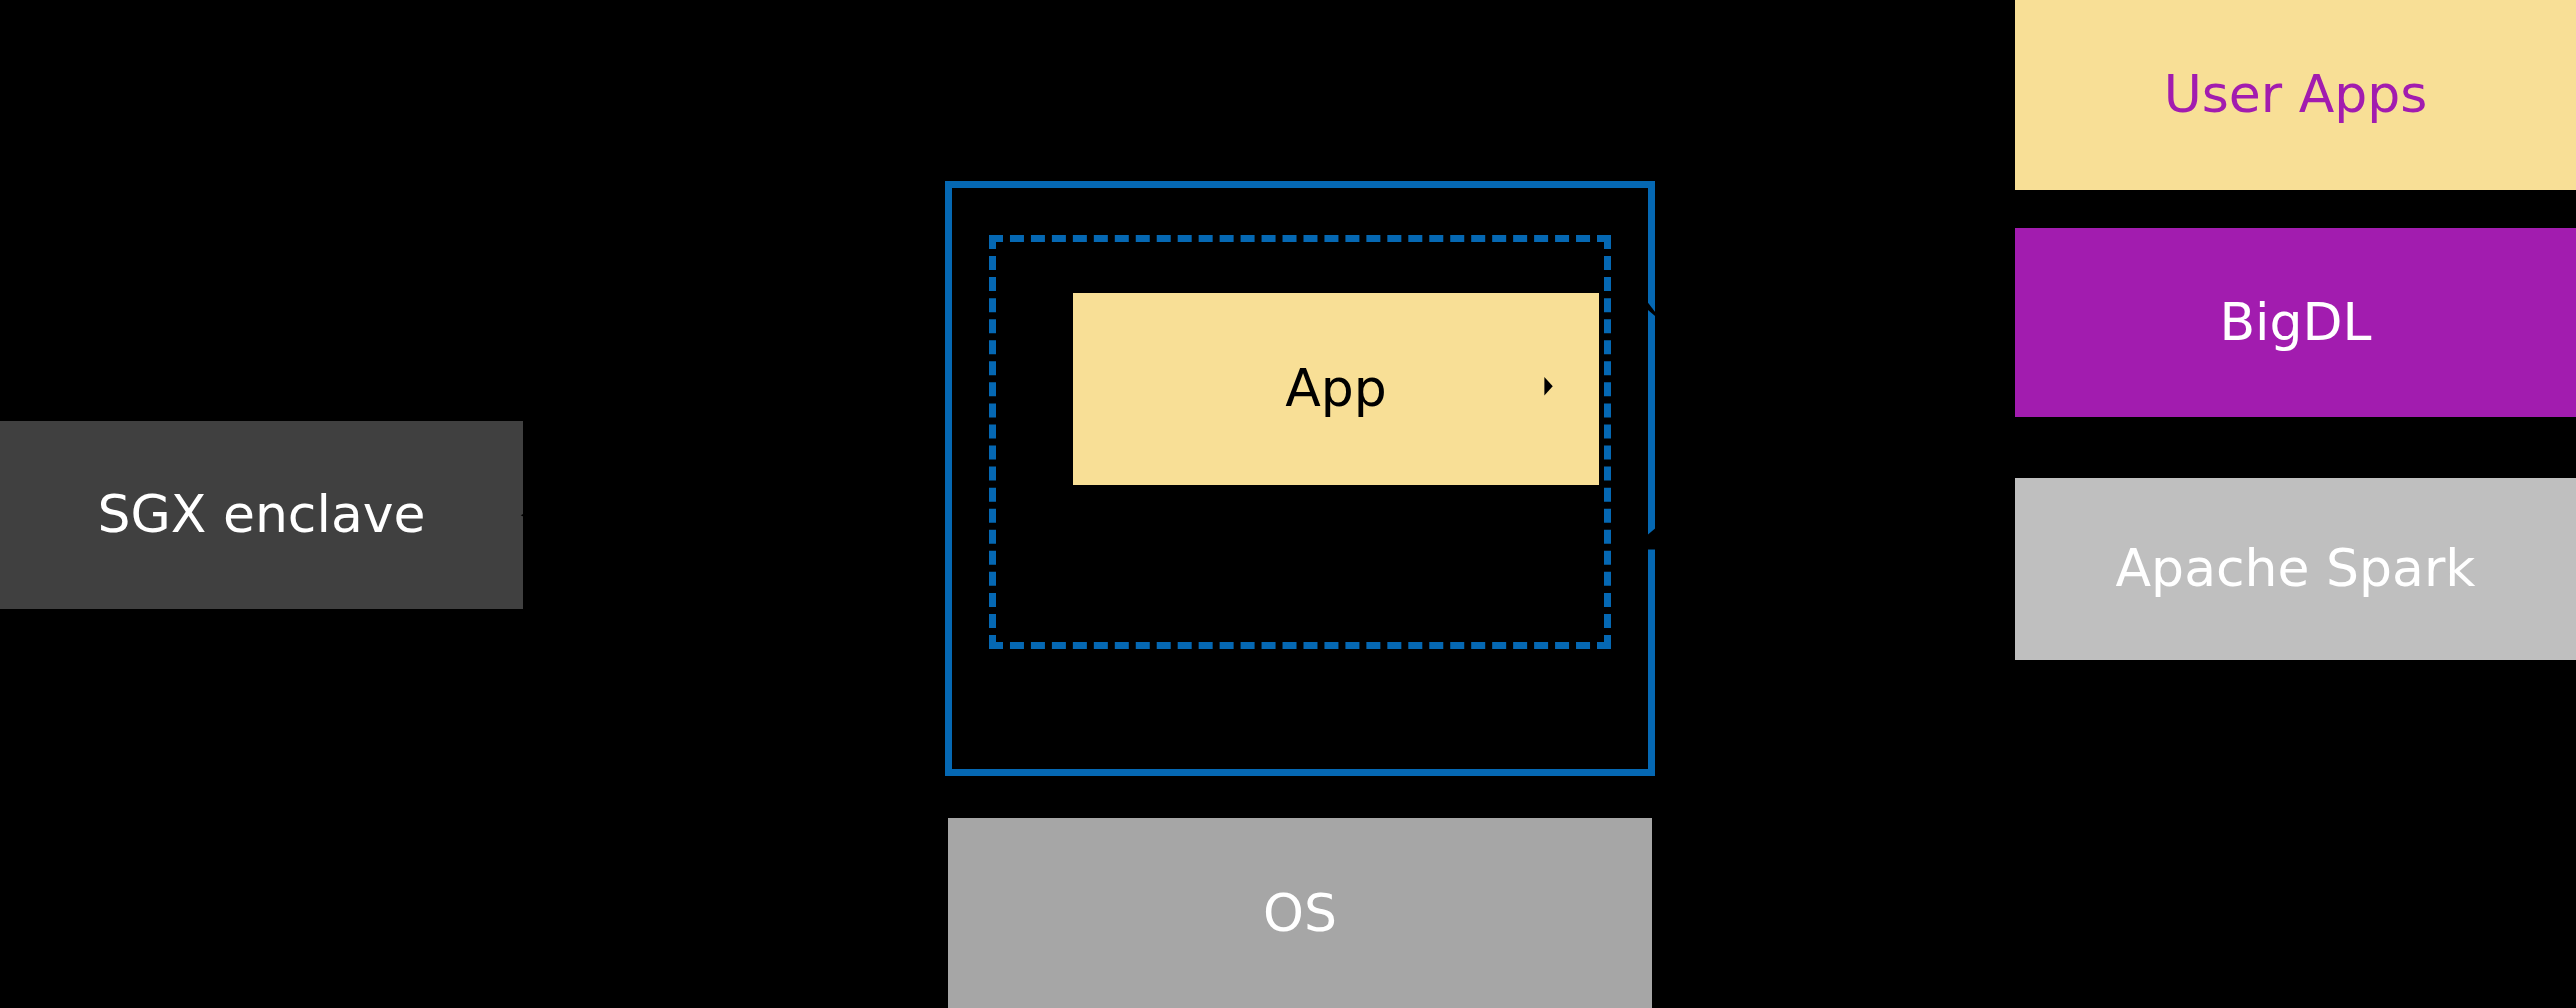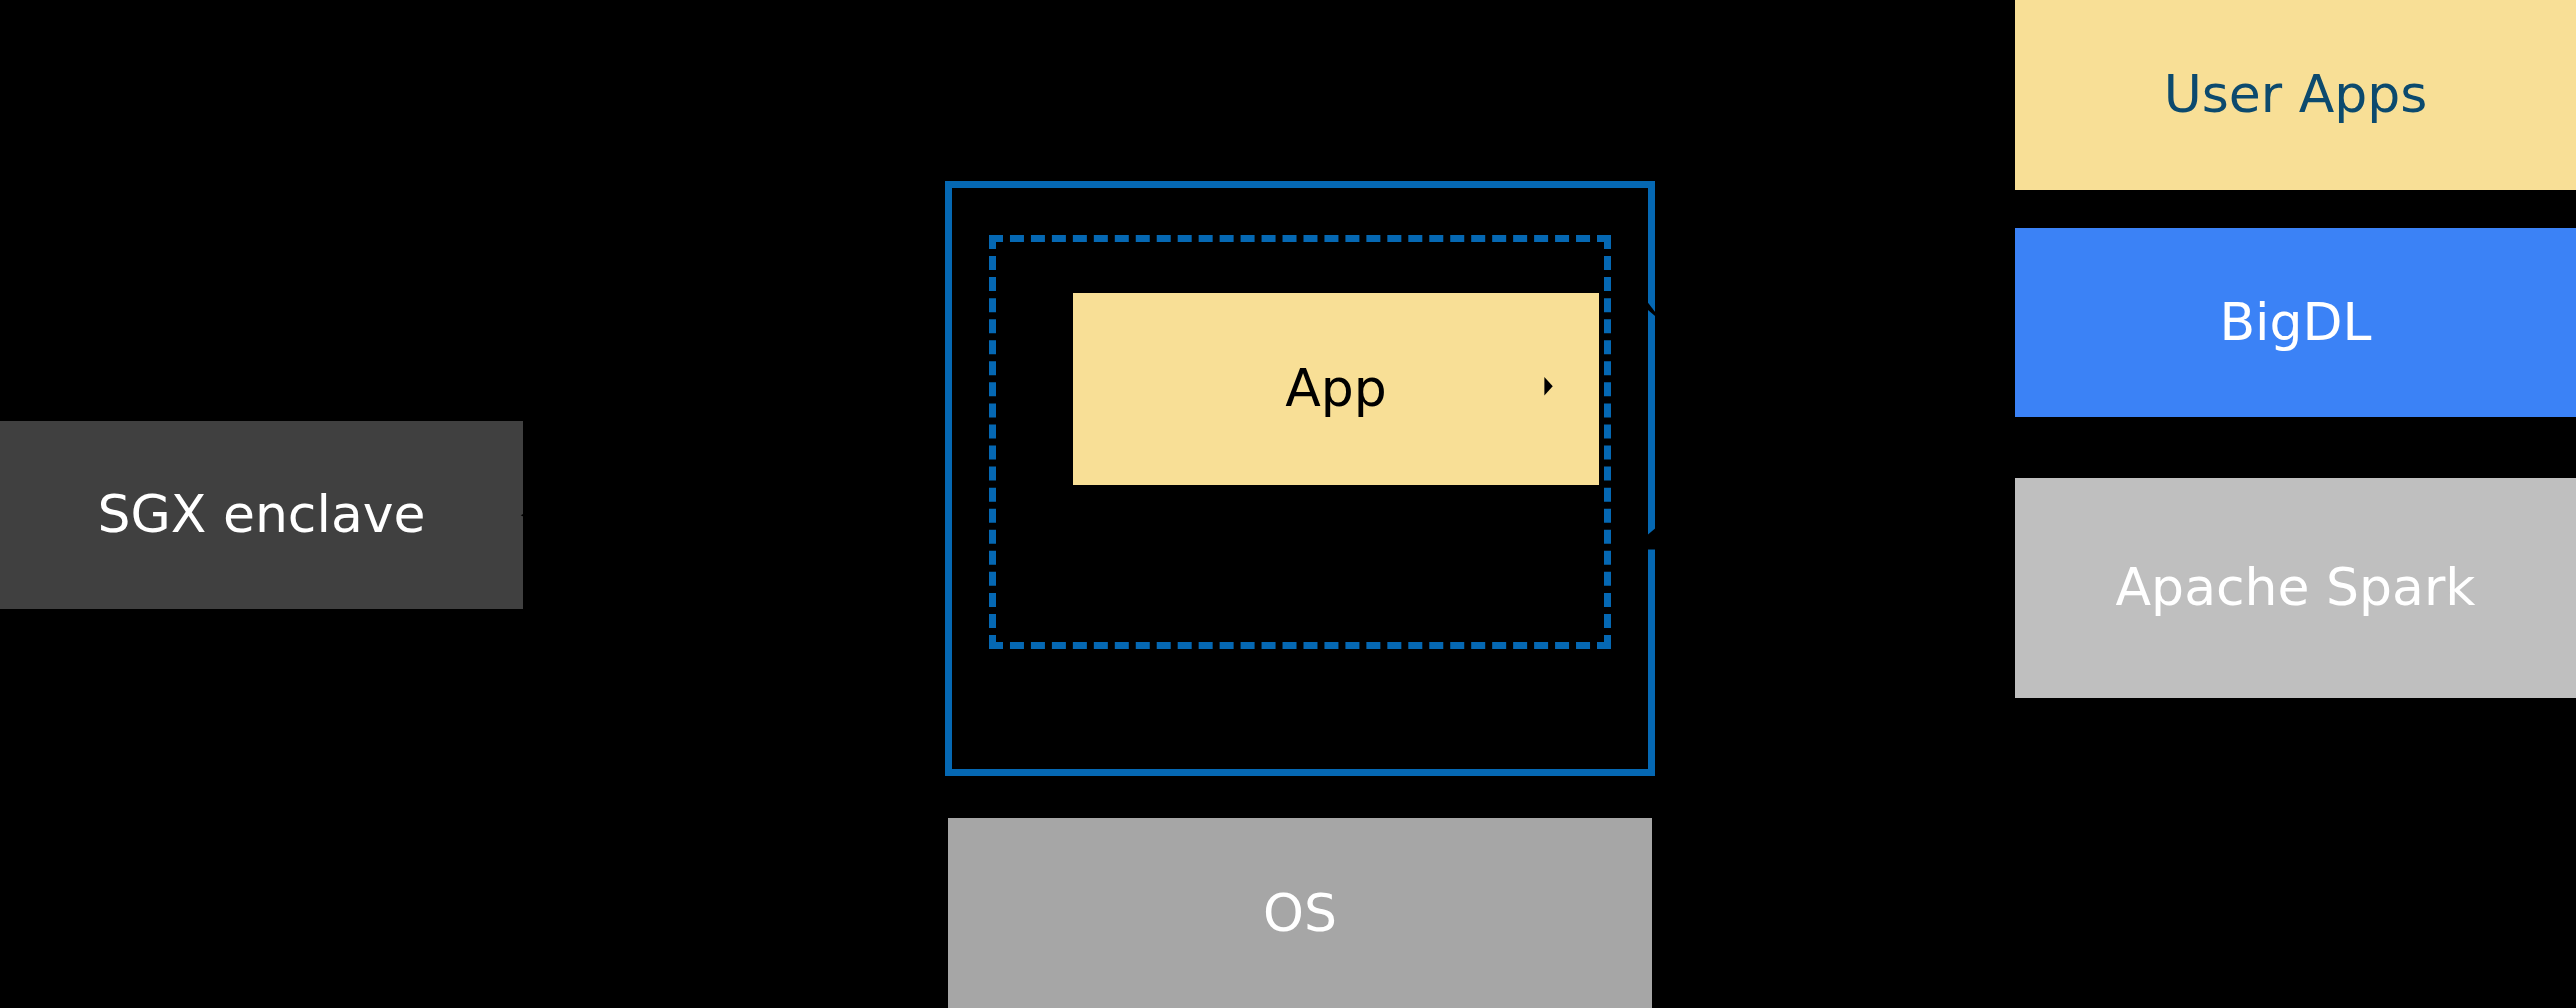--- a/index.html
+++ b/index.html
@@ -91,37 +91,37 @@
     font-weight: normal;
   }
 
   
   #user-apps-box {
     left: 2015px;
     top: 0px;
     width: 561px;
     height: 190px;
     background: #F8DF96;
-    color: #0c4a6e;
+    color: #a21caf;
     font-size: 52px;
   }
   #bigdl-box {
     left: 2015px;
     top: 228px;
     width: 561px;
     height: 189px;
-    background: #3b82f6;
+    background: #a21caf;
     color: #FFFFFF;
     font-size: 52px;
   }
   #apache-spark-box {
     left: 2015px;
     top: 478px;
     width: 561px;
-    height: 220px;
+    height: 182px;
     background: #BFBFBF;
     color: #FFFFFF;
     font-size: 52px;
   }
 
   
   .connector {
     position: absolute;
     background: transparent;
   }

